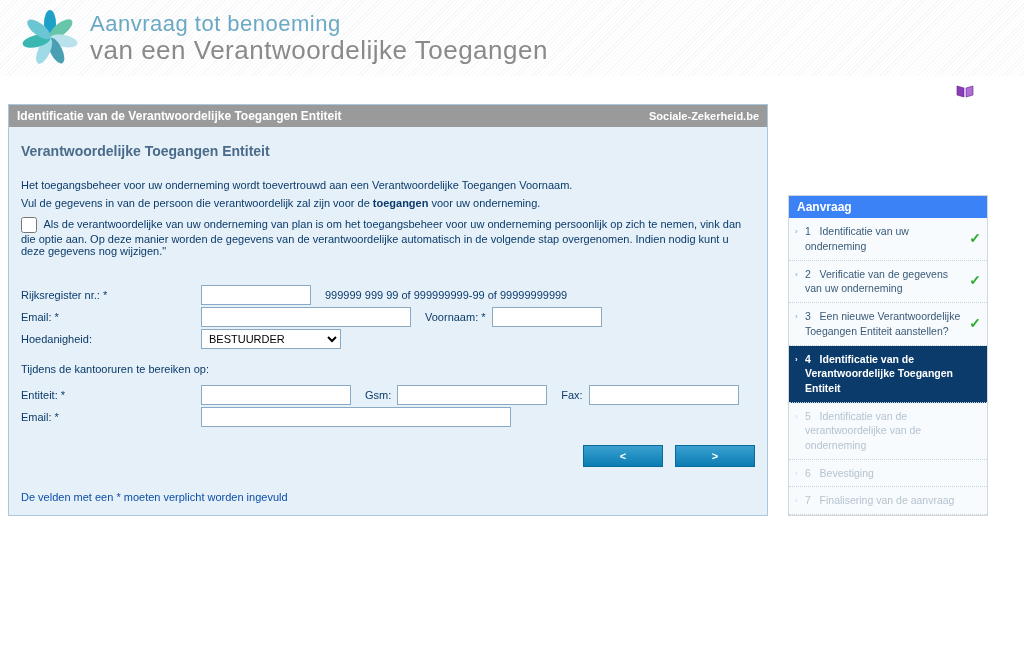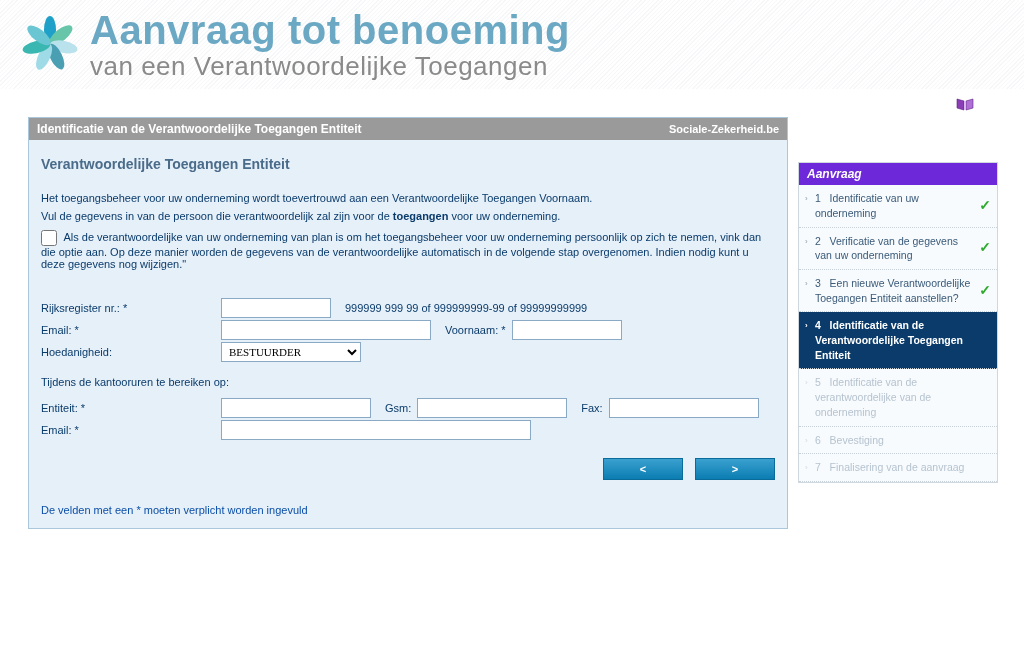--- a/index.html
+++ b/index.html
@@ -19,40 +19,40 @@
     align-items: center;
   }
   .banner .flower {
     width: 60px; height: 60px;
     position: relative;
     margin-right: 10px;
     flex-shrink: 0;
   }
   .banner .flower svg { width: 60px; height: 60px; }
   .banner .titleblock { line-height: 1.1; }
-  .banner .line1 { color: #6ba8c4; font-size: 40px; font-weight: 700; letter-spacing: 0.5px; }
+  .banner .line1 { color: #6ba8c4; font-size: 22px; font-weight: 400; letter-spacing: 0.5px; }
   .banner .line2 { color: #8a8a8a; font-size: 26px; font-weight: 300; letter-spacing: 0.5px; }
 
   .toprow {
     text-align: right;
     padding: 8px 50px 4px 0;
   }
   .book-icon {
     display: inline-block;
     width: 18px; height: 14px;
     cursor: pointer;
   }
   .book-icon svg { width: 18px; height: 14px; }
 
   
   .layout {
     display: flex;
-    align-items: center;
-    padding: 0 20px 20px 28px;
-    gap: 10px;
+    align-items: flex-end;
+    padding: 0 20px 20px 8px;
+    gap: 20px;
   }
 
   
   .panel {
     width: 760px;
     border: 1px solid #aac7db;
     background: #e6f0f9;
   }
   .panel-header {
     background: #9a9a9a;
@@ -84,21 +84,21 @@
   .checkrow input[type=checkbox] {
     width: 16px; height: 16px; vertical-align: middle;
     border: 1px solid #6c93b6;
     margin: 0 4px 0 0;
   }
   .formrow { display: flex; align-items: center; margin: 2px 0; }
   .formrow > label { width: 180px; flex-shrink: 0; }
   input[type=text], select {
     border: 1px solid #8aa9c5;
     background: #fff;
-    font-family: Liberation Serif, serif;
+    font-family: Liberation Sans, sans-serif;
     font-size: 11px;
     height: 20px;
     padding: 1px 3px;
   }
   .w110 { width: 110px; }
   .w150 { width: 150px; }
   .w210 { width: 210px; }
   .w310 { width: 310px; }
   .hint { margin-left: 14px; color: #0a3b6b; }
   .inline-label { margin: 0 6px 0 14px; }
@@ -113,26 +113,25 @@
     text-align: center;
     line-height: 20px;
     cursor: pointer;
     font-weight: bold;
   }
   .footnote { margin-top: 24px; color: #0b4ea8; }
 
   
   .sidebar { width: 200px; border: 1px solid #cfd8df; }
   .side-header {
-    background: #6d28d9;
+    background: #3b82f6;
     color: #fff;
     font-weight: bold;
     padding: 4px 8px;
     font-size: 12px;
-    font-style: italic;
   }
   .step {
     position: relative;
     padding: 6px 24px 6px 16px;
     border-bottom: 1px dotted #c9d2d9;
     font-size: 10.5px;
     color: #3a5a78;
     cursor: pointer;
     background: #f7fbfe;
     line-height: 1.4;

